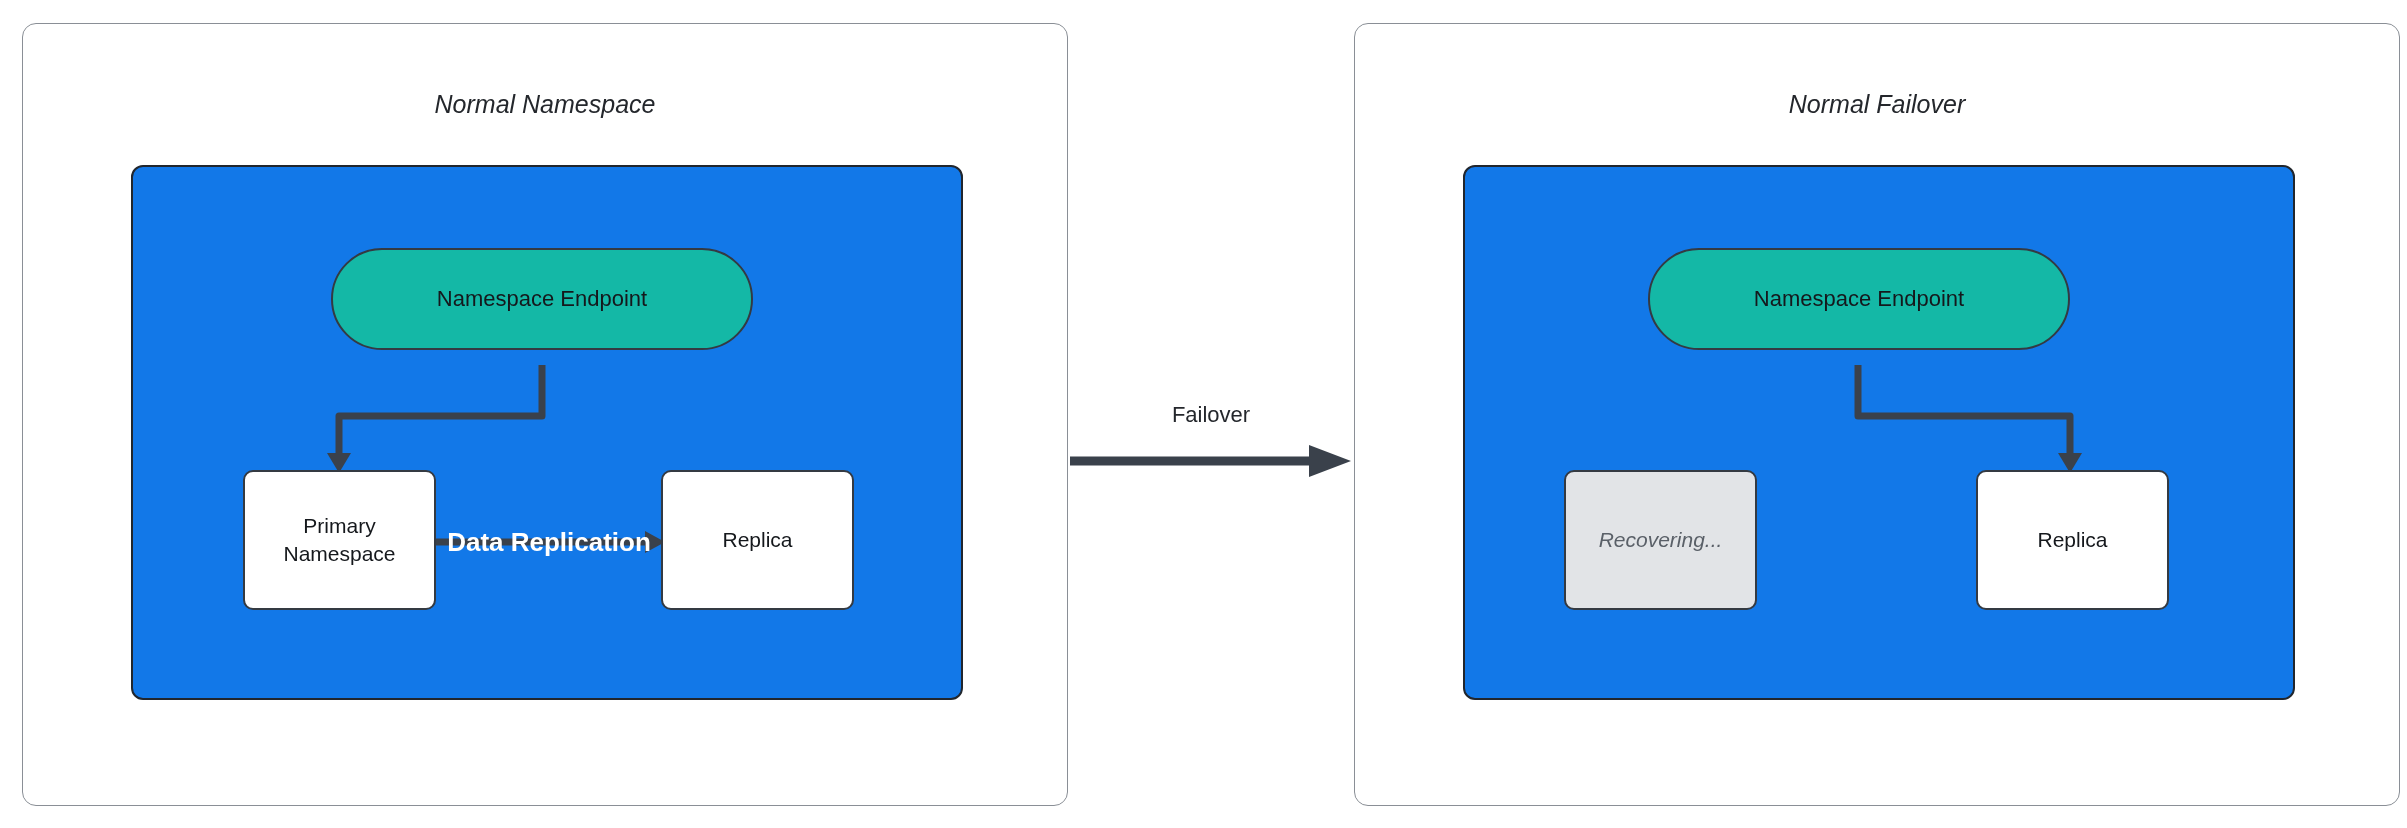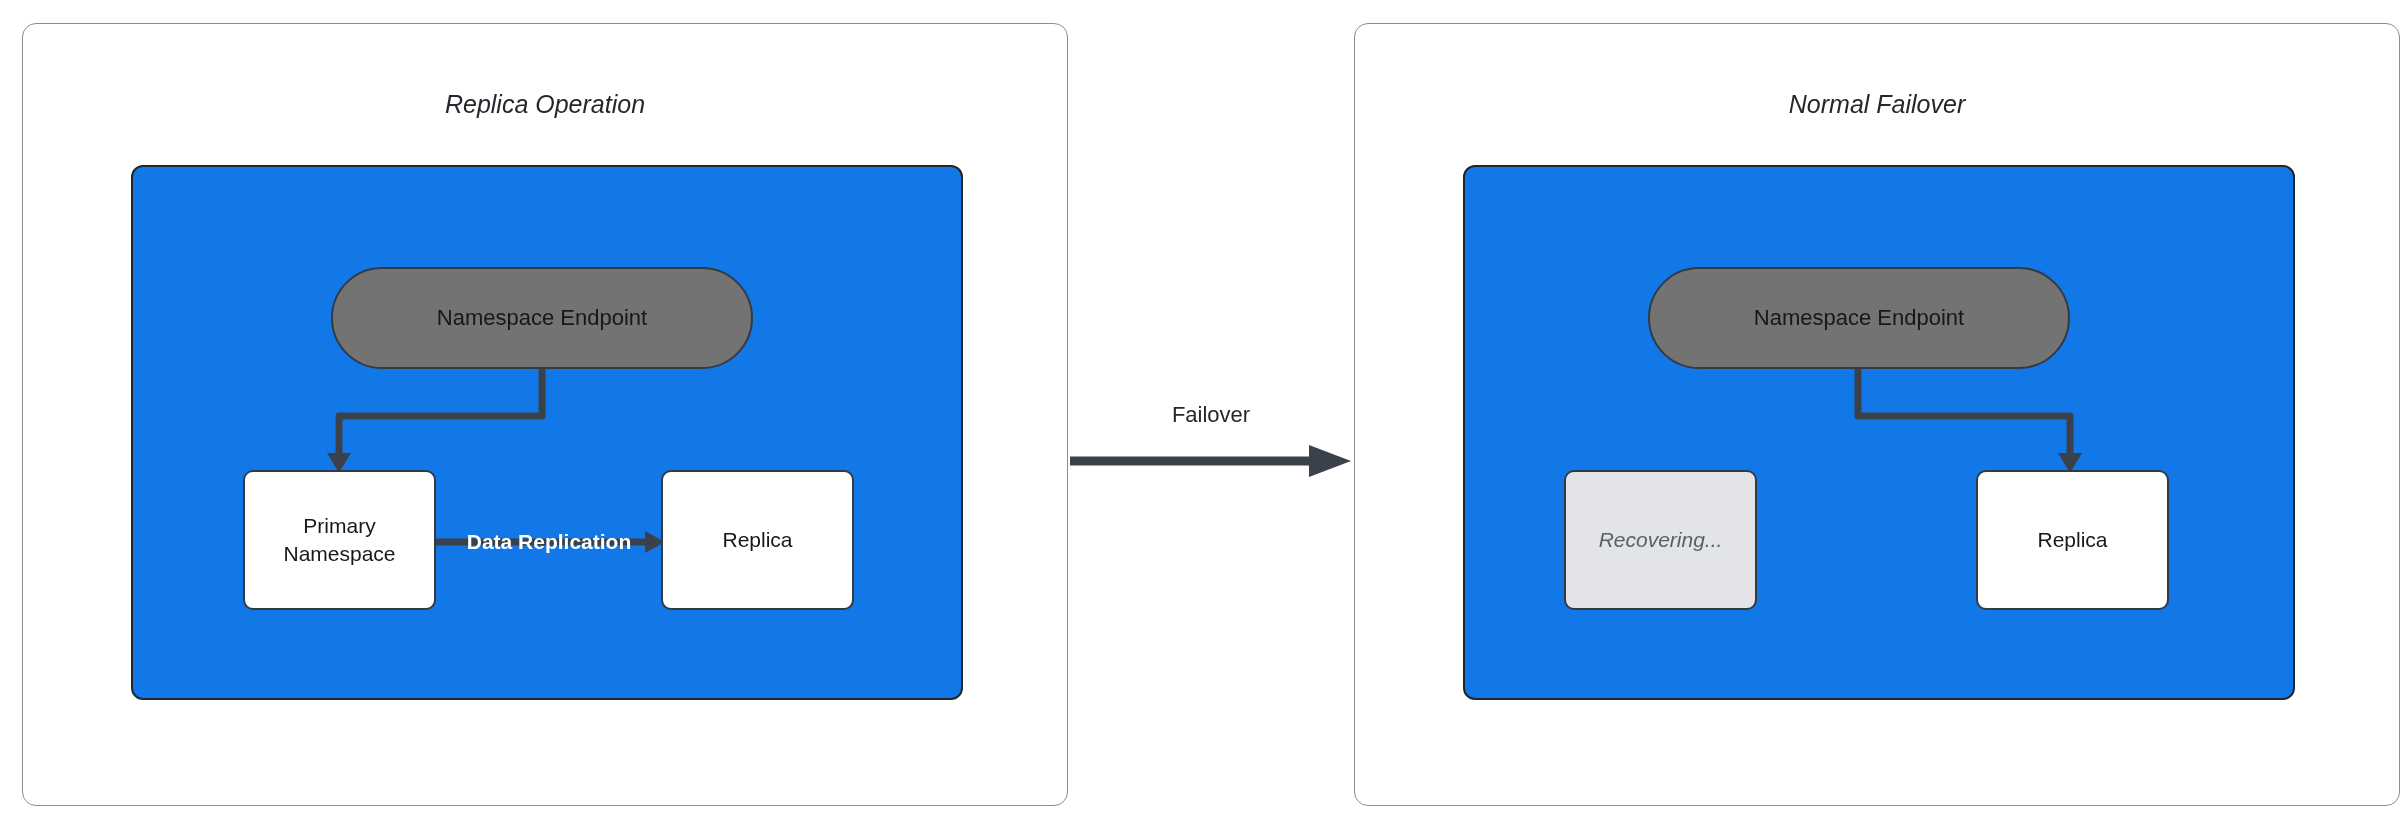--- a/index.html
+++ b/index.html
@@ -40,23 +40,23 @@
   }
   .blue-box{
     position:absolute;left:108px;top:141px;
     width:832px;height:535px;
     background:var(--blue_fill,#1278E8);
     border:2px solid var(--blue_box_border,#21262D);
     border-radius:12px;
     box-sizing:border-box;
   }
   .pill{
-    position:absolute;top:100px;
+    position:absolute;top:81px;
     width:422px;height:102px;
-    background:#737373;
+    background:#14b8a6;
     border:2.5px solid var(--node_border,#343A42);
     border-radius:52px;
     box-sizing:border-box;
     display:flex;align-items:center;justify-content:center;
     font-size:22px;color:var(--node_text,#15181C);
   }
   .pill.p-left{left:198px;}
   .pill.p-right{left:183px;}
   .node{
     position:absolute;top:303px;
@@ -84,21 +84,21 @@
   }
   .edge-svg .wire{
     stroke:var(--stroke_dark,#3A414B);
     stroke-width:7;fill:none;
     stroke-linejoin:round;stroke-linecap:butt;
   }
   .edge-svg .head{fill:var(--stroke_dark,#3A414B);stroke:none;}
   .edge-label{
     position:absolute;left:416px;top:375px;
     transform:translate(-50%,-50%);
-    font-size:21px;font-weight:bold;
+    font-size:26px;font-weight:bold;
     color:var(--edge_label_text,#FFFFFF);
     white-space:nowrap;
   }
   .failover{
     position:absolute;left:1070px;top:402px;
     width:282px;height:70px;
     text-align:center;
   }
   .failover-label{
     font-size:22px;color:var(--title_text,#24272C);
@@ -107,21 +107,21 @@
   .failover-svg{display:block;}
   .failover-svg .wire{stroke:var(--stroke_dark,#3A414B);stroke-width:9;}
   .failover-svg .head{fill:var(--stroke_dark,#3A414B);}
 </style>
 </head>
 <body>
 
 <div class="canvas">
 
   <div class="panel left">
-    <div class="panel-title">Replica Operation</div>
+    <div class="panel-title">Normal Namespace</div>
 
     <div class="blue-box">
 
       <svg class="edge-svg" viewBox="0 0 832 535">
 
         <g>
           <polyline class="wire" points="409,198 409,249 206,249 206,288"></polyline>
           <polygon class="head" points="194,286 218,286 206,306"></polygon>
         </g>
 

